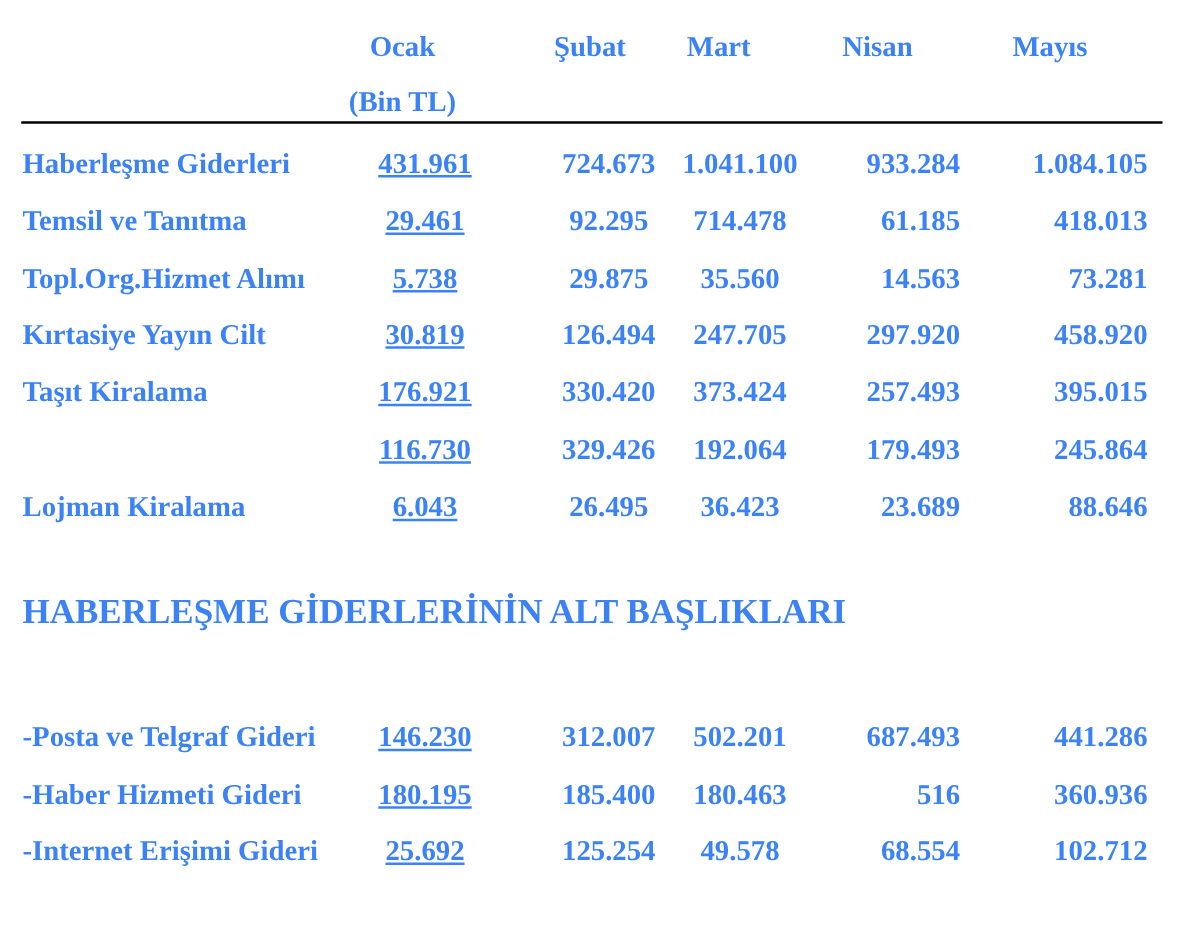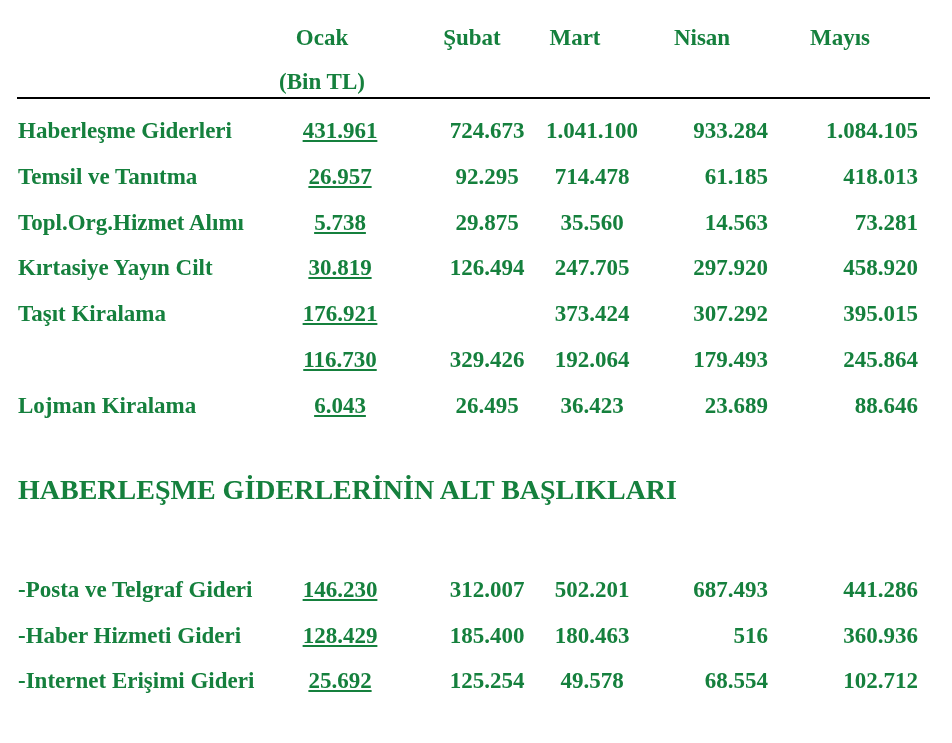--- a/index.html
+++ b/index.html
@@ -7,21 +7,21 @@
     padding: 0;
     background: #ffffff;
   }
   .page {
     position: relative;
     width: 952px;
     height: 743px;
     background: #ffffff;
     font-family: "Liberation Serif", "DejaVu Serif", serif;
     font-weight: bold;
-    color: #15803d;
+    color: #3b82f6;
     font-size: 23px;
     overflow: hidden;
   }
   .row {
     position: absolute;
     left: 0;
     width: 952px;
     height: 28px;
   }
   .cell {
@@ -100,21 +100,21 @@
     <span class="cell c0">Haberleşme Giderleri</span>
     <span class="cell c1">431.961</span>
     <span class="cell c2">724.673</span>
     <span class="cell c3">1.041.100</span>
     <span class="cell c4">933.284</span>
     <span class="cell c5">1.084.105</span>
   </div>
 
   <div class="row r2">
     <span class="cell c0">Temsil ve Tanıtma</span>
-    <span class="cell c1">26.957</span>
+    <span class="cell c1">29.461</span>
     <span class="cell c2">92.295</span>
     <span class="cell c3">714.478</span>
     <span class="cell c4">61.185</span>
     <span class="cell c5">418.013</span>
   </div>
 
   <div class="row r3">
     <span class="cell c0">Topl.Org.Hizmet Alımı</span>
     <span class="cell c1">5.738</span>
     <span class="cell c2">29.875</span>
@@ -128,22 +128,23 @@
     <span class="cell c1">30.819</span>
     <span class="cell c2">126.494</span>
     <span class="cell c3">247.705</span>
     <span class="cell c4">297.920</span>
     <span class="cell c5">458.920</span>
   </div>
 
   <div class="row r5">
     <span class="cell c0">Taşıt Kiralama</span>
     <span class="cell c1">176.921</span>
+    <span class="cell c2">330.420</span>
     <span class="cell c3">373.424</span>
-    <span class="cell c4">307.292</span>
+    <span class="cell c4">257.493</span>
     <span class="cell c5">395.015</span>
   </div>
 
   <div class="row r6">
     <span class="cell c1">116.730</span>
     <span class="cell c2">329.426</span>
     <span class="cell c3">192.064</span>
     <span class="cell c4">179.493</span>
     <span class="cell c5">245.864</span>
   </div>
@@ -163,21 +164,21 @@
     <span class="cell c0">-Posta ve Telgraf Gideri</span>
     <span class="cell c1">146.230</span>
     <span class="cell c2">312.007</span>
     <span class="cell c3">502.201</span>
     <span class="cell c4">687.493</span>
     <span class="cell c5">441.286</span>
   </div>
 
   <div class="row r9">
     <span class="cell c0">-Haber Hizmeti Gideri</span>
-    <span class="cell c1">128.429</span>
+    <span class="cell c1">180.195</span>
     <span class="cell c2">185.400</span>
     <span class="cell c3">180.463</span>
     <span class="cell c4">516</span>
     <span class="cell c5">360.936</span>
   </div>
 
   <div class="row r10">
     <span class="cell c0">-Internet Erişimi Gideri</span>
     <span class="cell c1">25.692</span>
     <span class="cell c2">125.254</span>

